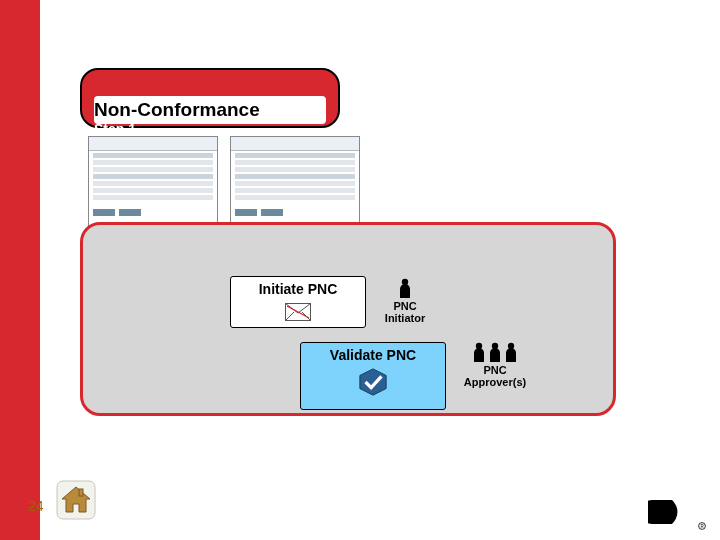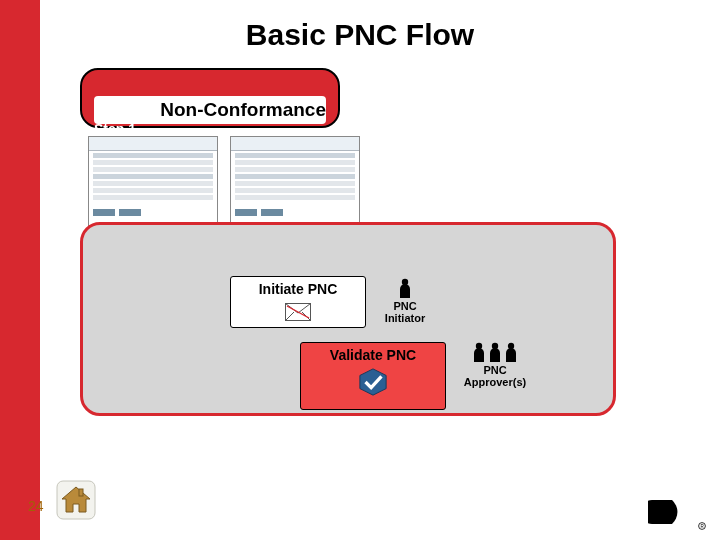--- a/index.html
+++ b/index.html
@@ -2,51 +2,50 @@
 <html><head>
 <meta charset="utf-8">
 <style>
   * { box-sizing: border-box; margin: 0; padding: 0; }
   html, body { width: 720px; height: 540px; font-family: Arial, Helvetica, sans-serif; background: #fff; }
   .slide { position: relative; width: 720px; height: 540px; }
   .red-bar { position: absolute; left: 0; top: 0; width: 40px; height: 540px; background: #d7282f; }
   .title { position: absolute; left: 0; right: 0; top: 18px; text-align: center; font-size: 30px; font-weight: bold; color: #000; }
   .step-box { position: absolute; left: 80px; top: 68px; width: 260px; height: 60px; background: #d7282f; border: 2px solid #000; border-radius: 18px; }
   .step-label { position: absolute; left: 12px; top: 6px; color: #fff; font-weight: bold; font-size: 14px; margin-top: 45px; }
-  .step-title { position: absolute; left: 12px; right: 12px; top: 26px; height: 28px; background: #fff; border-radius: 4px; text-align: right; font-size: 19px; font-weight: bold; line-height: 28px; }
+  .step-title { position: absolute; left: 12px; right: 12px; top: 26px; height: 28px; background: #fff; border-radius: 4px; text-align: left; font-size: 19px; font-weight: bold; line-height: 28px; }
   .form-thumb { position: absolute; top: 136px; width: 130px; height: 90px; background: #fff; border: 1px solid #888; }
   .form-thumb.t1 { left: 88px; }
   .form-thumb.t2 { left: 230px; }
   .thumb-header { height: 14px; background: #eaf0f5; border-bottom: 1px solid #b0b8c0; }
   .thumb-row { height: 5px; margin: 2px 4px; background: #e2e6ea; }
   .thumb-row.accent { background: #cbd4dc; }
   .thumb-btn { width: 22px; height: 7px; background: #6b8aa0; margin: 3px 0 0 4px; display: inline-block; }
   .thumb-caption { position: absolute; top: 170px; font-weight: bold; font-size: 14px; color: #000; text-align: center; width: 130px; }
   .cap1 { left: 88px; }
   .cap2 { left: 230px; }
   .big-box { position: absolute; left: 80px; top: 222px; width: 536px; height: 194px; background: #d6d6d6; border: 3px solid #d7282f; border-radius: 20px; }
   .initiate-box { position: absolute; left: 230px; top: 276px; width: 136px; height: 52px; background: #fff; border: 1px solid #000; border-radius: 3px; text-align: center; font-weight: bold; font-size: 14px; padding-top: 4px; }
   .envelope { width: 26px; height: 18px; margin: 6px auto 0; }
-  .validate-box { position: absolute; left: 300px; top: 342px; width: 146px; height: 68px; background: #ef4444; border: 1px solid #000; border-radius: 3px; text-align: center; font-weight: bold; font-size: 14px; padding-top: 4px; }
+  .validate-box { position: absolute; left: 300px; top: 342px; width: 146px; height: 68px; background: #7dd3fc; border: 1px solid #000; border-radius: 3px; text-align: center; font-weight: bold; font-size: 14px; padding-top: 4px; }
   .check-badge { width: 38px; height: 30px; margin: 4px auto 0; }
   .actor { position: absolute; text-align: center; font-size: 11px; font-weight: bold; line-height: 1.1; }
   .actor.a1 { left: 370px; top: 278px; width: 70px; }
   .actor.a2 { left: 450px; top: 342px; width: 90px; }
   .people { display: flex; justify-content: center; gap: 2px; margin-bottom: 2px; }
   .home-btn { position: absolute; left: 56px; bottom: 20px; width: 40px; height: 40px; }
   .page-num { position: absolute; left: 28px; bottom: 26px; font-size: 14px; color: #a16207; }
   .logo { position: absolute; right: 14px; bottom: 8px; width: 58px; height: 46px; }
 </style>
 </head>
 <body>
 
 <div class="slide">
   <div class="red-bar"></div>
 
-  <div class="title">Basic PNC Flow</div>
 
   <div class="step-box">
     <div class="step-label">Step 1</div>
     <div class="step-title">Non-Conformance</div>
   </div>
 
   <div class="form-thumb t1">
     <div class="thumb-header"></div>
     <div class="thumb-row accent"></div><div class="thumb-row"></div><div class="thumb-row"></div>
     <div class="thumb-row accent"></div><div class="thumb-row"></div><div class="thumb-row"></div>

